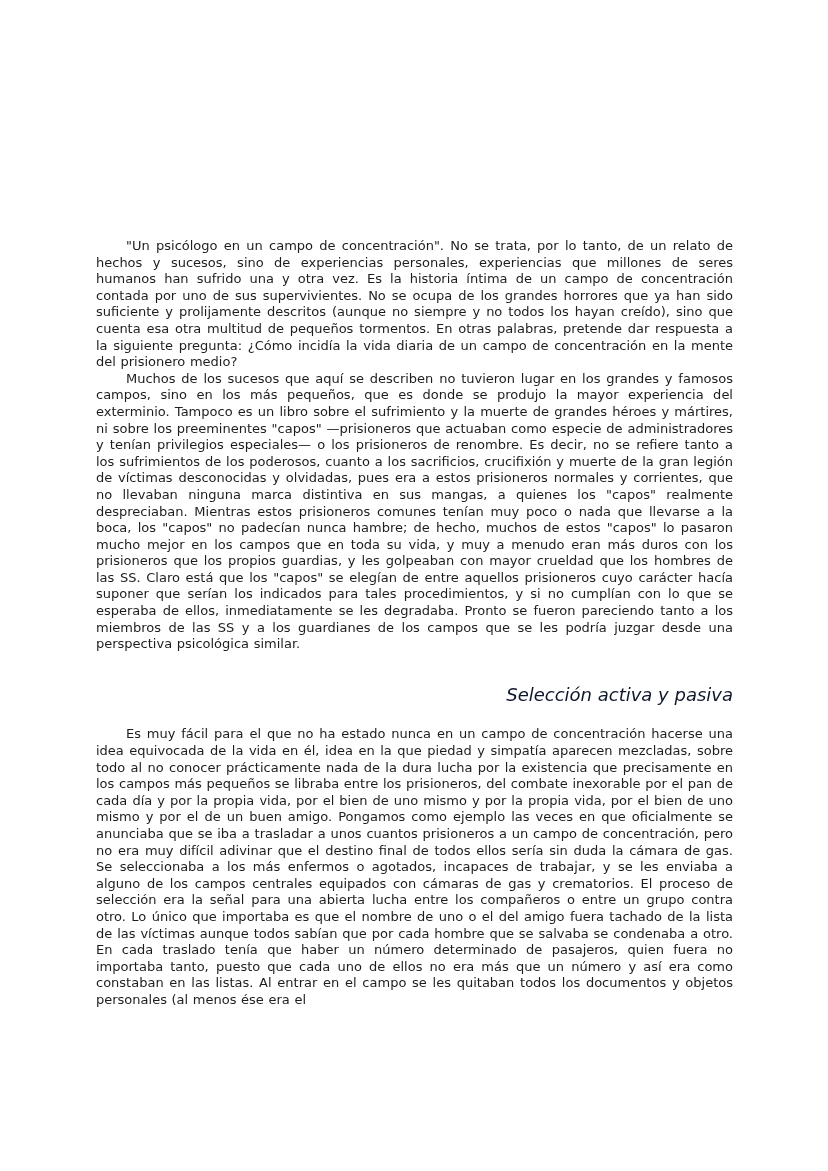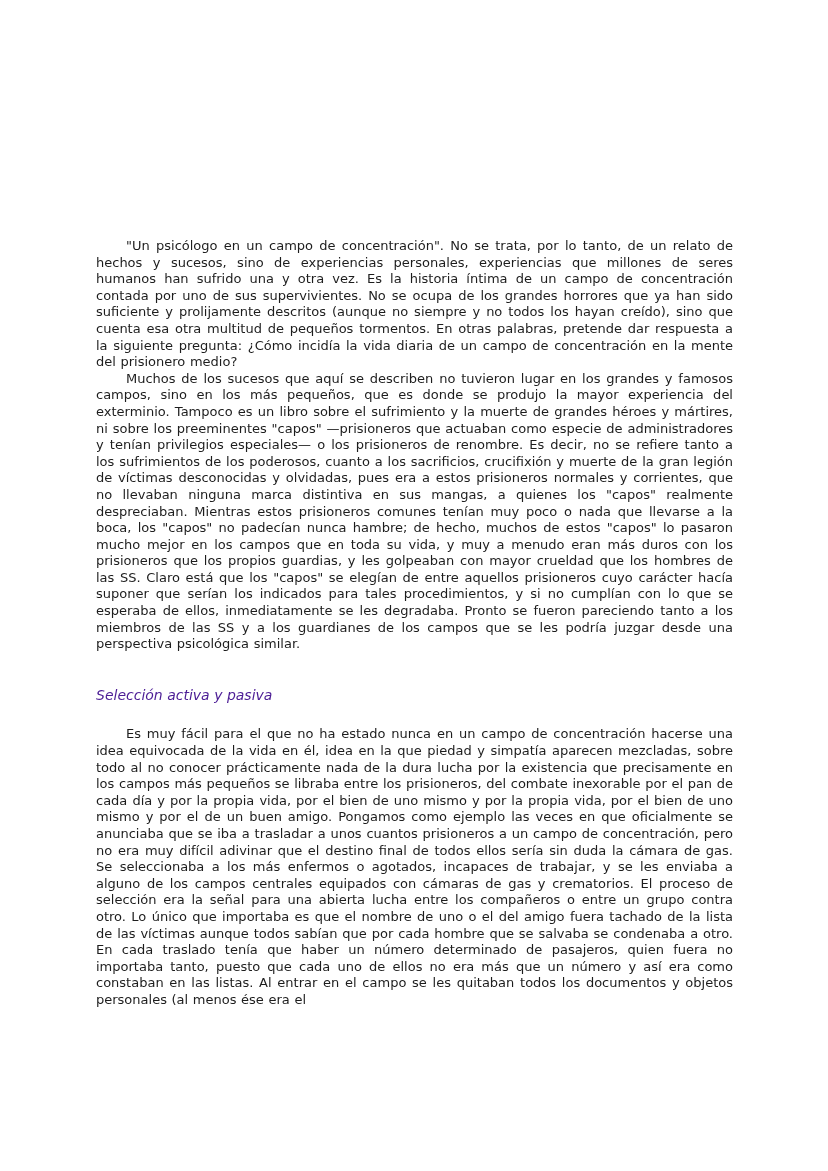--- a/index.html
+++ b/index.html
@@ -25,25 +25,25 @@
   }
   .para {
     margin: 0;
     padding: 0;
     text-indent: 30px;
     word-spacing: 0.5px;
   }
   .section-heading {
     margin: 34px 0 23px 0;
     padding: 0;
-    font-size: 14px;
+    font-size: 18px;
     font-weight: normal;
     font-style: italic;
-    color: #4c1d95;
-    text-align: left;
+    color: #0f172a;
+    text-align: right;
     text-indent: 0;
   }
 </style>
 </head>
 <body>
 
 <div class="page">
   <p class="para">"Un psicólogo en un campo de concentración". No se trata, por lo tanto, de un relato de hechos y sucesos, sino de experiencias personales, experiencias que millones de seres humanos han sufrido una y otra vez. Es la historia íntima de un campo de concentración contada por uno de sus supervivientes. No se ocupa de los grandes horrores que ya han sido suficiente y prolijamente descritos (aunque no siempre y no todos los hayan creído), sino que cuenta esa otra multitud de pequeños tormentos. En otras palabras, pretende dar respuesta a la siguiente pregunta: ¿Cómo incidía la vida diaria de un campo de concentración en la mente del prisionero medio?</p>
   <p class="para">Muchos de los sucesos que aquí se describen no tuvieron lugar en los grandes y famosos campos, sino en los más pequeños, que es donde se produjo la mayor experiencia del exterminio. Tampoco es un libro sobre el sufrimiento y la muerte de grandes héroes y mártires, ni sobre los preeminentes "capos" —prisioneros que actuaban como especie de administradores y tenían privilegios especiales— o los prisioneros de renombre. Es decir, no se refiere tanto a los sufrimientos de los poderosos, cuanto a los sacrificios, crucifixión y muerte de la gran legión de víctimas desconocidas y olvidadas, pues era a estos prisioneros normales y corrientes, que no llevaban ninguna marca distintiva en sus mangas, a quienes los "capos" realmente despreciaban. Mientras estos prisioneros comunes tenían muy poco o nada que llevarse a la boca, los "capos" no padecían nunca hambre; de hecho, muchos de estos "capos" lo pasaron mucho mejor en los campos que en toda su vida, y muy a menudo eran más duros con los prisioneros que los propios guardias, y les golpeaban con mayor crueldad que los hombres de las SS. Claro está que los "capos" se elegían de entre aquellos prisioneros cuyo carácter hacía suponer que serían los indicados para tales procedimientos, y si no cumplían con lo que se esperaba de ellos, inmediatamente se les degradaba. Pronto se fueron pareciendo tanto a los miembros de las SS y a los guardianes de los campos que se les podría juzgar desde una perspectiva psicológica similar.</p>
   <h2 class="section-heading">Selección activa y pasiva</h2>

